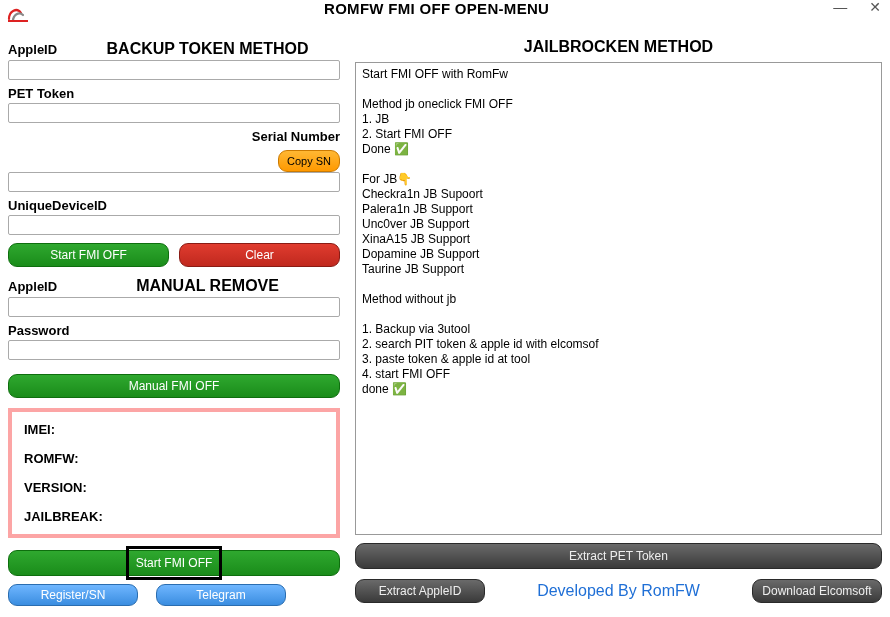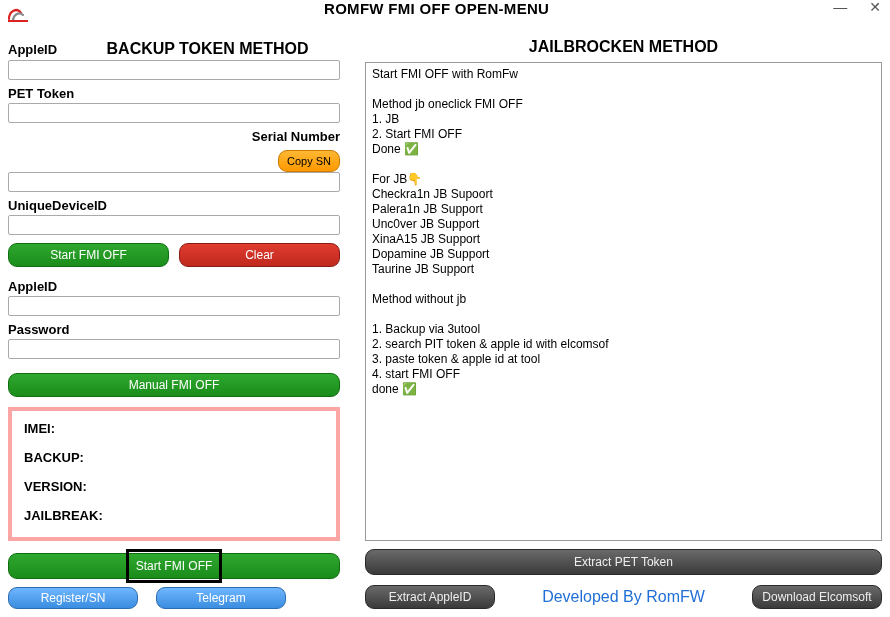--- a/index.html
+++ b/index.html
@@ -4,21 +4,21 @@
   <style>
     * { box-sizing: border-box; margin: 0; padding: 0; }
     body { font-family: "Segoe UI", Tahoma, sans-serif; font-size: 12px; background: #fff; width: 890px; height: 617px; overflow: hidden; }
     
     .titlebar { height: 36px; display: flex; padding: 0 9px 0 4px; background: #fff; }
     .logo { width: 28px; height: 28px; margin-right: 8px; display:flex; align-items:center; justify-content:center; }
     .title { flex: 1; text-align: center; font-weight: 700; font-size: 15px; color: #000; letter-spacing: 0.3px; }
     .winbtns { display: flex; gap: 22px; color:#555; }
     .winbtns span { cursor: pointer; font-size: 14px; line-height: 1; }
     
-    .main { display: flex; gap: 25px; padding: 0 8px 8px 8px; height: calc(617px - 36px); }
+    .main { display: flex; gap: 15px; padding: 0 8px 14px 8px; height: calc(617px - 36px); }
     .left { width: 332px; display: flex; flex-direction: column; }
     .right { flex: 1; display: flex; flex-direction: column; }
     
     .section-title { font-weight: 700; font-size: 16px; color: #000; margin: 2px 0 2px 0; }
     .section-title.center { text-align:center; }
     
     .field-label { font-size: 13px; font-weight: 600; color: #000; margin-top: 6px; margin-bottom: 2px; }
     .field-row { display:flex; align-items:flex-end; gap:4px; }
     .field-row .field-label-col { flex:1; }
     input.textbox { width: 100%; height: 20px; border: 1px solid #aaa; padding: 2px 4px; font-size: 12px; background:#fff; border-radius:2px; }
@@ -93,33 +93,34 @@
     <div class="field-label">UniqueDeviceID</div>
     <input class="textbox" value="" style="">
 
     <div class="btn-row">
       <button class="btn btn-green">Start FMI OFF</button>
       <button class="btn btn-red">Clear</button>
     </div>
 
     <div class="top-labels" style="margin-top:6px;">
       <div class="field-label">AppleID</div>
+      <div class="section-title" style="flex:1;text-align:center;">MANUAL REMOVE</div>
     </div>
     <input class="textbox" value="" style="">
 
     <div class="field-label">Password</div>
     <input class="textbox" value="" style="">
 
     <div style="margin-top:14px;">
       <button class="btn btn-green" style="width:100%;height:24px;text-align:right;">Manual FMI OFF</button>
     </div>
 
     <div class="info-box">
       <div class="info-line">IMEI:</div>
-      <div class="info-line">BACKUP:</div>
+      <div class="info-line">ROMFW:</div>
       <div class="info-line">VERSION:</div>
       <div class="info-line">JAILBREAK:</div>
     </div>
 
     <div class="big-start">
       <button class="btn btn-green" style="width:100%;height:26px;">Start FMI OFF</button>
       <div class="highlight-frame"></div>
     </div>
 
     <div class="bottom-row-left">

